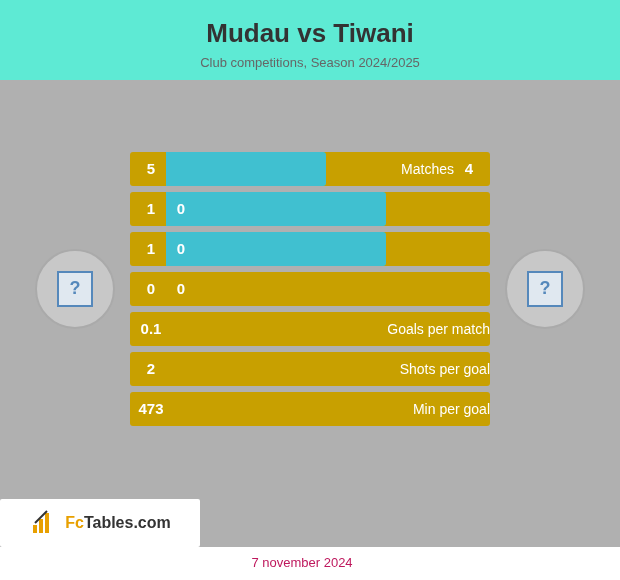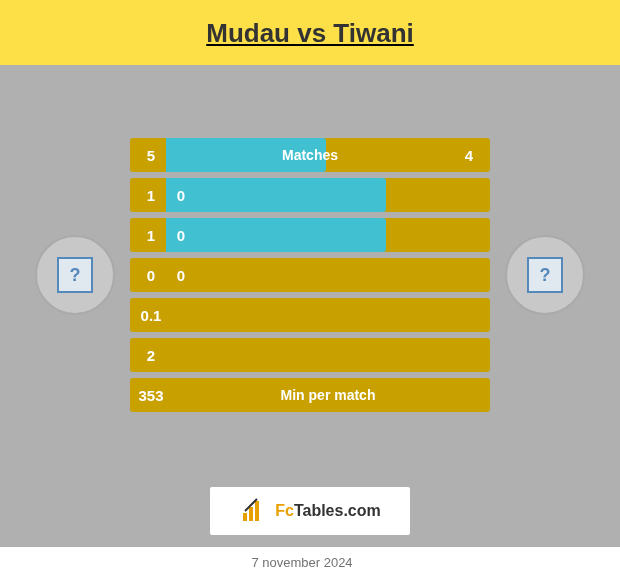--- a/index.html
+++ b/index.html
@@ -7,25 +7,24 @@
       width: 620px;
       height: 580px;
       background: #d8d8d8;
       font-family: Arial, sans-serif;
       display: flex;
       flex-direction: column;
       align-items: center;
       overflow: hidden;
     }
     .header {
-      background: #fde047;
+      background: #5eead4;
       width: 100%;
       text-align: center;
       padding: 18px 10px 10px 10px;
-      text-decoration: underline;
     }
     .title {
       font-size: 26px;
       font-weight: bold;
       color: #333;
       margin-bottom: 6px;
     }
     .subtitle {
       font-size: 13px;
       color: #666;
@@ -102,23 +101,23 @@
       text-align: center;
       font-size: 15px;
       font-weight: bold;
       color: #fff;
       padding-left: 6px;
     }
     .stat-label {
       position: relative;
       z-index: 2;
       flex: 1;
-      text-align: center;
+      text-align: right;
       font-size: 14px;
-      font-weight: bold;
+      font-weight: normal;
       color: #fff;
     }
     .stat-right-val {
       position: relative;
       z-index: 2;
       min-width: 36px;
       text-align: center;
       font-size: 15px;
       font-weight: bold;
       color: #fff;
@@ -162,37 +161,37 @@
     }
     .logo-text span {
       color: #e8a000;
     }
     .date-footer {
       width: 100%;
       background: #fff;
       text-align: center;
       padding: 8px 16px 10px 0;
       font-size: 13px;
-      color: #737373;
+      color: #be185d;
       margin-top: 0;
     }
     .bottom-section {
       width: 100%;
       background: #b0b0b0;
       display: flex;
       flex-direction: column;
-      align-items: center;
-      padding-bottom: 12px;
+      align-items: flex-start;
     }
   </style>
 </head>
 <body>
 
 <div class="header">
   <div class="title">Mudau vs Tiwani</div>
+  <div class="subtitle">Club competitions, Season 2024/2025</div>
 </div>
 
 <div class="main">
 
   <div class="player-card">
     <div class="player-avatar left">
       <div class="avatar-placeholder">?</div>
     </div>
   </div>
 
@@ -217,29 +216,31 @@
         <div class="stat-right-val">0</div>
       </div>
       <div class="stat-row with-bar">
         <div class="stat-bar-bg"></div>
         <div class="stat-left-val">0</div>
         <div class="stat-right-val">0</div>
       </div>
       <div class="stat-row single">
         <div class="stat-bar-bg"></div>
         <div class="stat-left-val">0.1</div>
+        <div class="stat-label">Goals per match</div>
       </div>
       <div class="stat-row single">
         <div class="stat-bar-bg"></div>
         <div class="stat-left-val">2</div>
+        <div class="stat-label">Shots per goal</div>
       </div>
       <div class="stat-row single">
         <div class="stat-bar-bg"></div>
-        <div class="stat-left-val">353</div>
-        <div class="stat-label">Min per match</div>
+        <div class="stat-left-val">473</div>
+        <div class="stat-label">Min per goal</div>
       </div>
     </div>
 
   <div class="player-card">
     <div class="player-avatar right">
       <div class="avatar-placeholder">?</div>
     </div>
   </div>
 </div>
 

